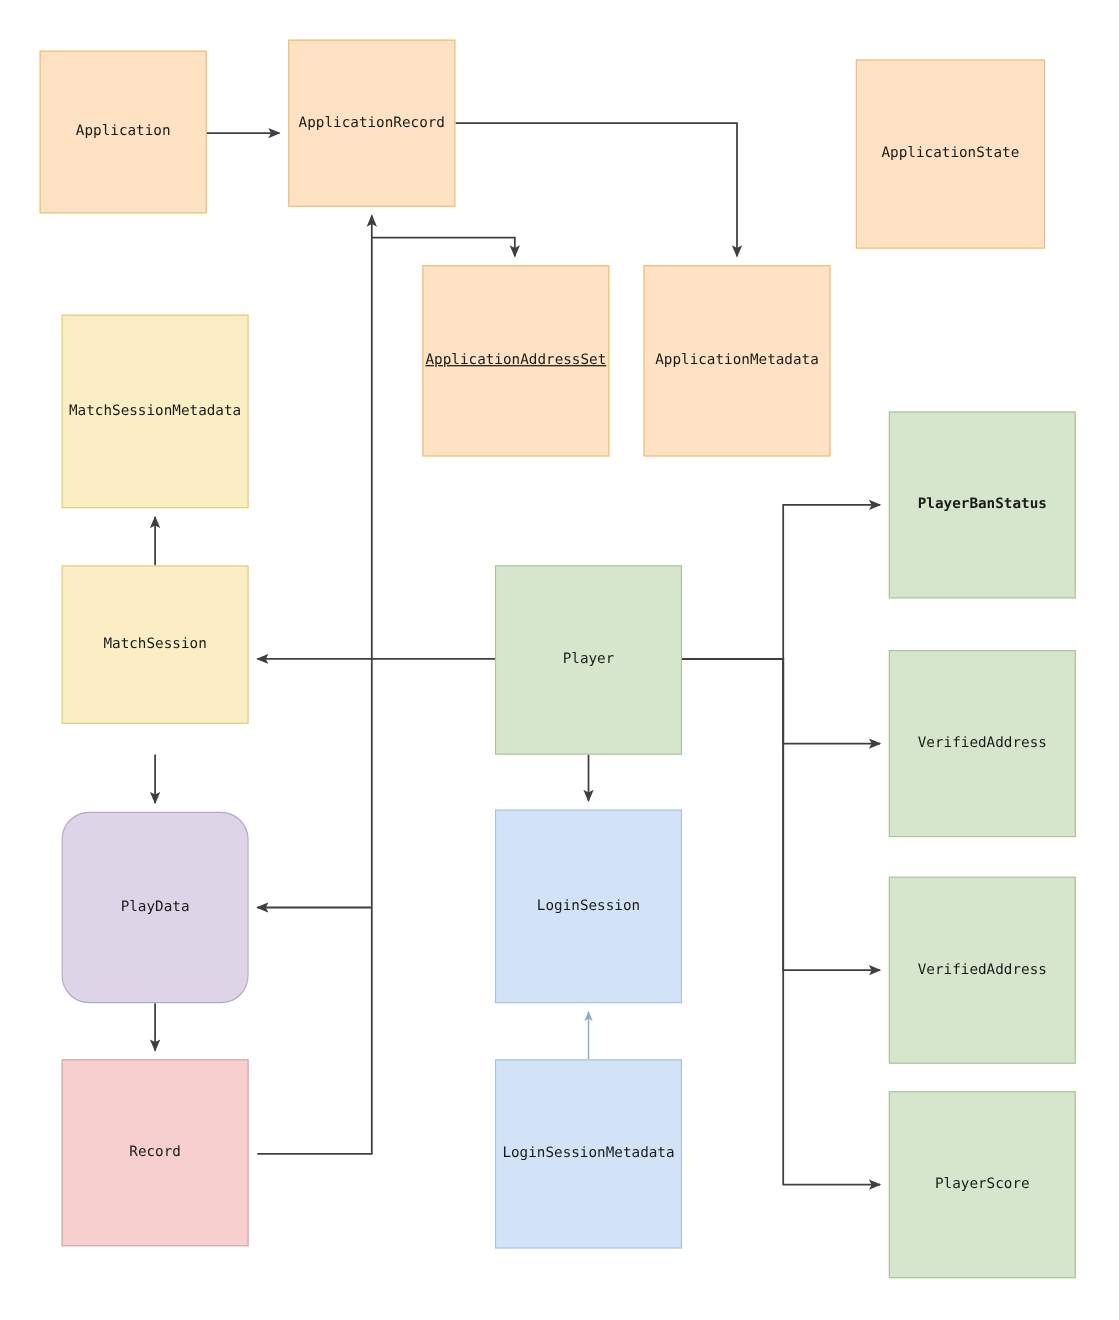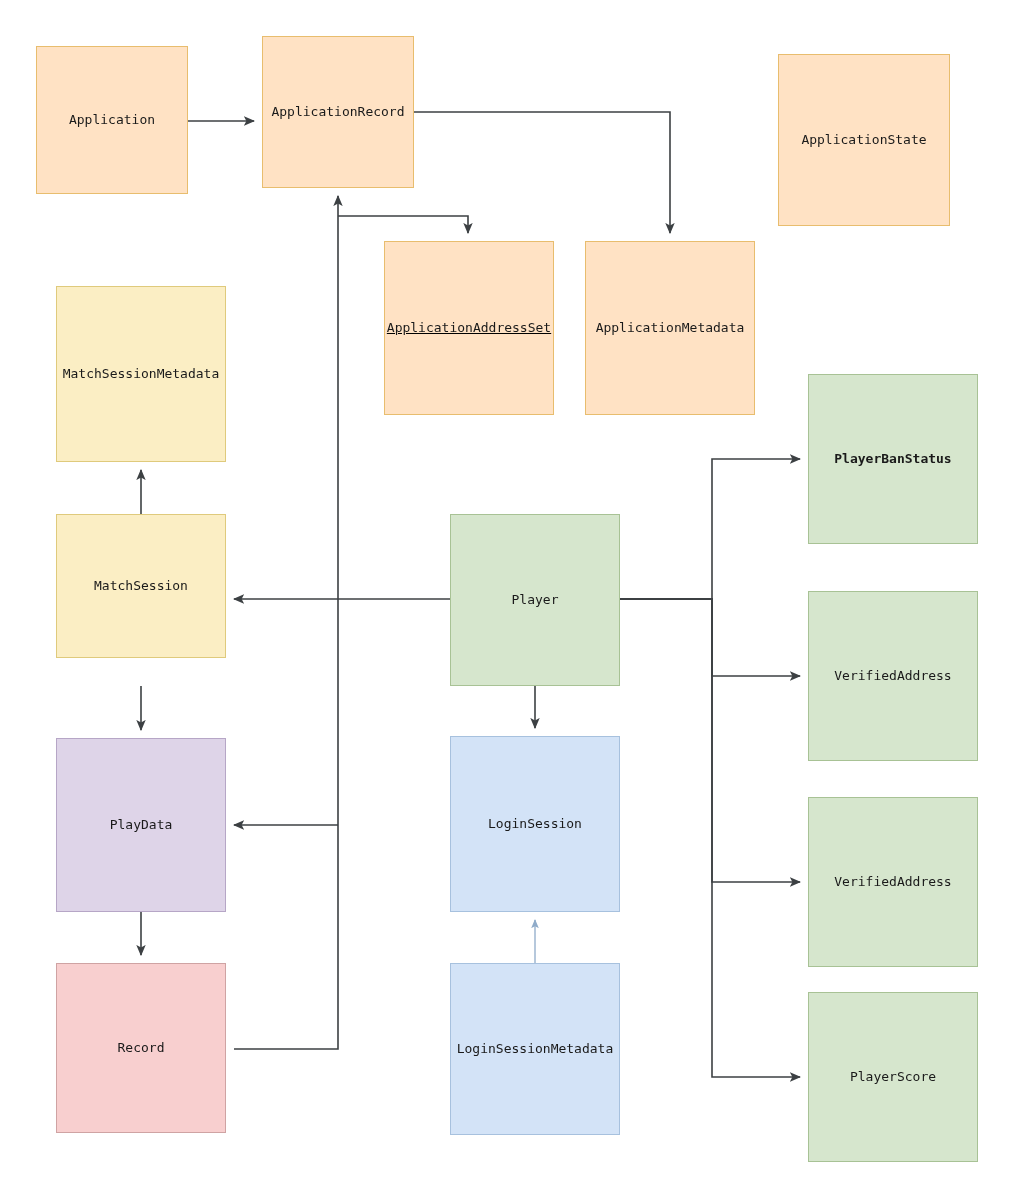--- a/index.html
+++ b/index.html
@@ -107,21 +107,21 @@
       </div>
       <div class="node green" style="left: 450px; top: 514px; width: 170px; height: 172px;">
         <span class="node-label">Player</span>
       </div>
       <div class="node green" style="left: 808px; top: 374px; width: 170px; height: 170px; font-weight: bold;">
         <span class="node-label">PlayerBanStatus</span>
       </div>
       <div class="node green" style="left: 808px; top: 591px; width: 170px; height: 170px;">
         <span class="node-label">VerifiedAddress</span>
       </div>
-      <div class="node purple" style="left: 56px; top: 738px; width: 170px; height: 174px;">
+      <div class="node purple" style="left: 56px; top: 738px; width: 170px; height: 174px; border-radius: 25px;">
         <span class="node-label">PlayData</span>
       </div>
       <div class="node blue" style="left: 450px; top: 736px; width: 170px; height: 176px;">
         <span class="node-label">LoginSession</span>
       </div>
       <div class="node green" style="left: 808px; top: 797px; width: 170px; height: 170px;">
         <span class="node-label">VerifiedAddress</span>
       </div>
       <div class="node red" style="left: 56px; top: 963px; width: 170px; height: 170px;">
         <span class="node-label">Record</span>

